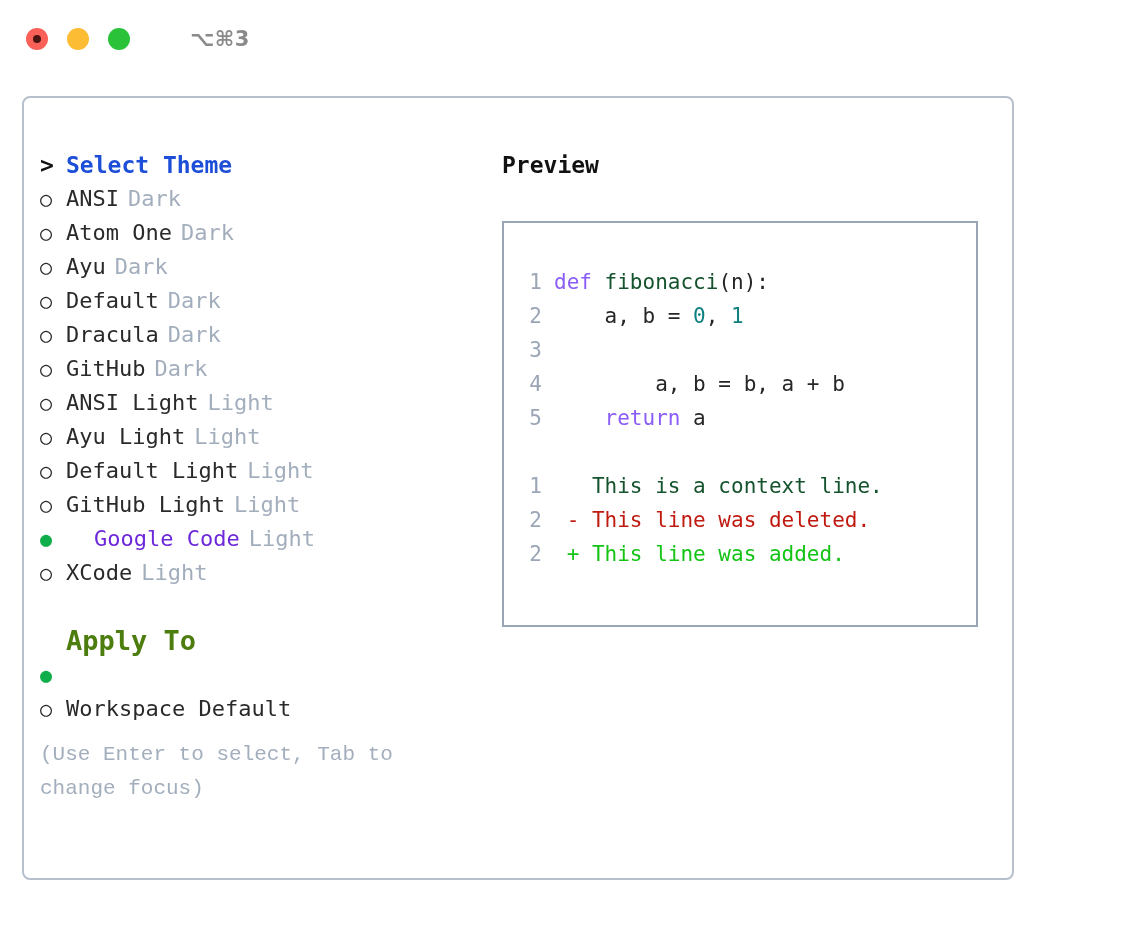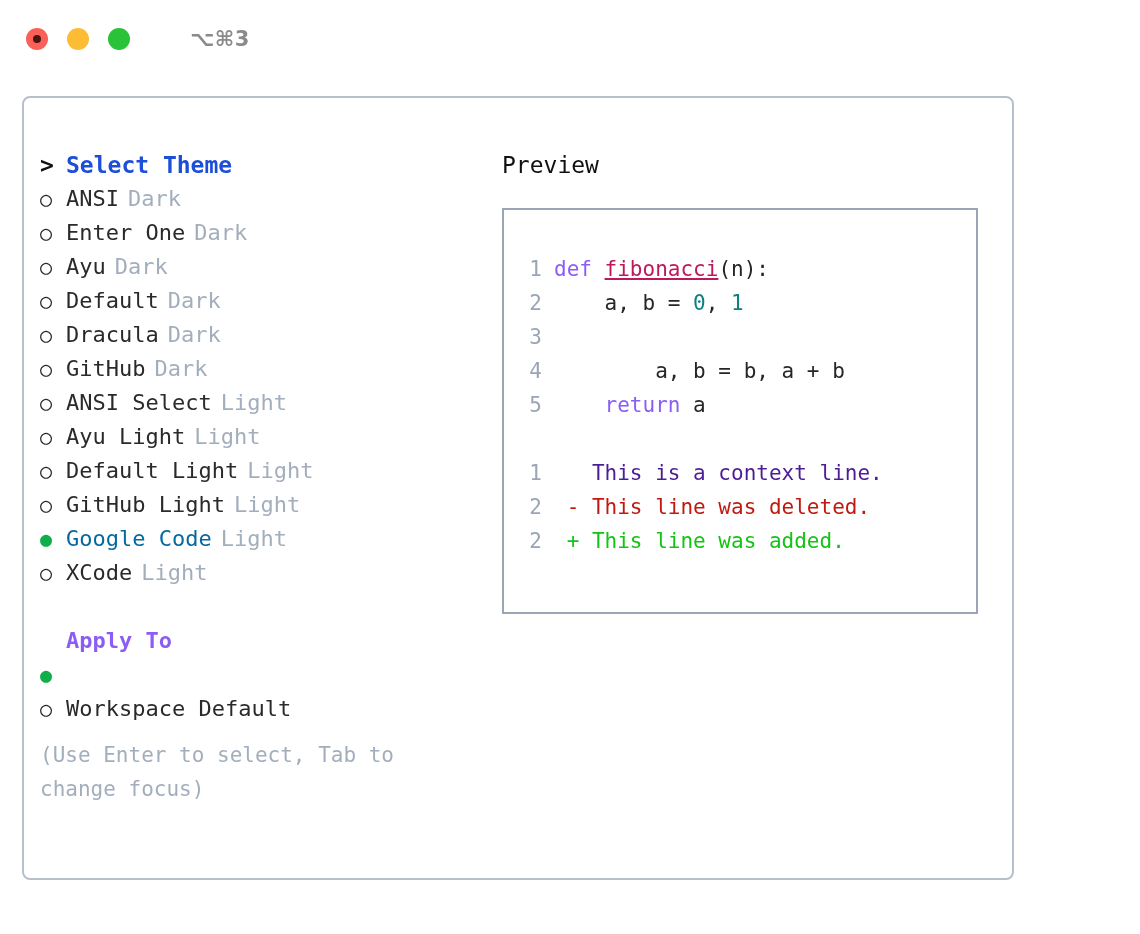--- a/index.html
+++ b/index.html
@@ -118,57 +118,58 @@
     color: #1d4ed8;
     font-size: 23px;
   }
   .heading-row .marker {
     font-weight: 700;
     color: #111111;
     font-size: 23px;
   }
 
   .label  { color: #2a2a2a; text-align: right; }
-  .label.sel { color: #0369a1; }
+  .label.sel { color: #6d28d9; margin-left: 28px; }
   .variant {
     color: #a3aebd;
     margin-left: 9px;
     text-align: right;
   }
   .variant.sel { color: #a3aebd; }
 
   .section-head {
     font-weight: 700;
-    color: #8b5cf6;
-    font-size: 22px;
+    color: #4d7c0f;
+    font-size: 27px;
   }
 
   .spacer-row { height: 34px; }
 
   .hint {
     margin-top: 12px;
     font-size: 21px;
     line-height: 34px;
     color: #a3aebd;
     width: 420px;
+    font-family: Liberation Mono, monospace;
   }
 
   
   .right-col {
     position: absolute;
     left: 478px;
     top: 50px;
     width: 500px;
   }
   .preview-title {
     font-size: 23px;
-    font-weight: 400;
+    font-weight: 700;
     color: #111111;
     line-height: 34px;
-    margin-bottom: 26px;
+    margin-bottom: 39px;
   }
   .preview-box {
     width: 476px;
     height: 406px;
     border: 2px solid #9aa5b5;
     box-sizing: border-box;
     background: #ffffff;
     padding: 42px 0 0 12px;
   }
 
@@ -182,27 +183,27 @@
   .lineno {
     width: 26px;
     flex: 0 0 26px;
     text-align: right;
     color: #9aa5b5;
     margin-right: 12px;
   }
   .code-text { color: #262626; }
 
   .kw   { color: #8b5cf6; }
-  .fn   { color: #be185d; text-decoration: underline; }
+  .fn   { color: #14532d; }
   .num  { color: #0f8080; }
   .pun  { color: #262626; }
 
   .blank-line { height: 34px; }
 
-  .diff-ctx { color: #4c1d95; }
+  .diff-ctx { color: #14532d; }
   .diff-del { color: #c01a10; }
   .diff-add { color: #14c414; }
 </style>
 </head>
 <body>
 
 <div class="app-window">
 
   <div class="titlebar">
     <div class="traffic-lights">
@@ -218,26 +219,26 @@
 
       <div class="left-col">
 
         <div class="row heading-row">
           <span class="marker">&gt;</span>
           <span class="title">Select Theme</span>
         </div>
 
         <div id="theme-list">
             <div class="row"><span class="marker">○</span><span class="label">ANSI</span><span class="variant">Dark</span></div>
-            <div class="row"><span class="marker">○</span><span class="label">Enter One</span><span class="variant">Dark</span></div>
+            <div class="row"><span class="marker">○</span><span class="label">Atom One</span><span class="variant">Dark</span></div>
             <div class="row"><span class="marker">○</span><span class="label">Ayu</span><span class="variant">Dark</span></div>
             <div class="row"><span class="marker">○</span><span class="label">Default</span><span class="variant">Dark</span></div>
             <div class="row"><span class="marker">○</span><span class="label">Dracula</span><span class="variant">Dark</span></div>
             <div class="row"><span class="marker">○</span><span class="label">GitHub</span><span class="variant">Dark</span></div>
-            <div class="row"><span class="marker">○</span><span class="label">ANSI Select</span><span class="variant">Light</span></div>
+            <div class="row"><span class="marker">○</span><span class="label">ANSI Light</span><span class="variant">Light</span></div>
             <div class="row"><span class="marker">○</span><span class="label">Ayu Light</span><span class="variant">Light</span></div>
             <div class="row"><span class="marker">○</span><span class="label">Default Light</span><span class="variant">Light</span></div>
             <div class="row"><span class="marker">○</span><span class="label">GitHub Light</span><span class="variant">Light</span></div>
             <div class="row"><span class="marker on">●</span><span class="label sel">Google Code</span><span class="variant sel">Light</span></div>
             <div class="row"><span class="marker">○</span><span class="label">XCode</span><span class="variant">Light</span></div>
           </div>
 
         <div class="spacer-row"></div>
 
         <div class="row">

